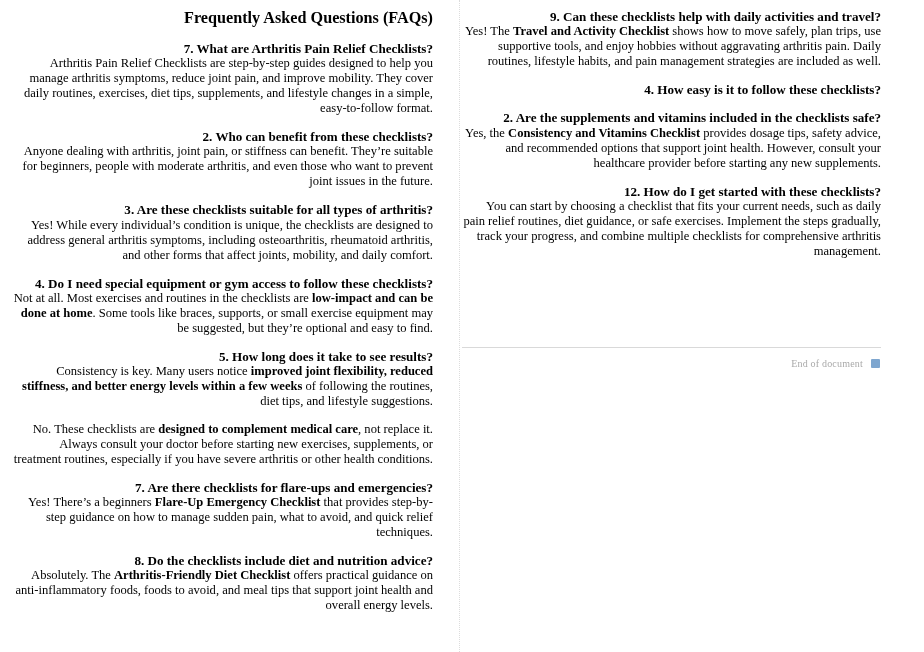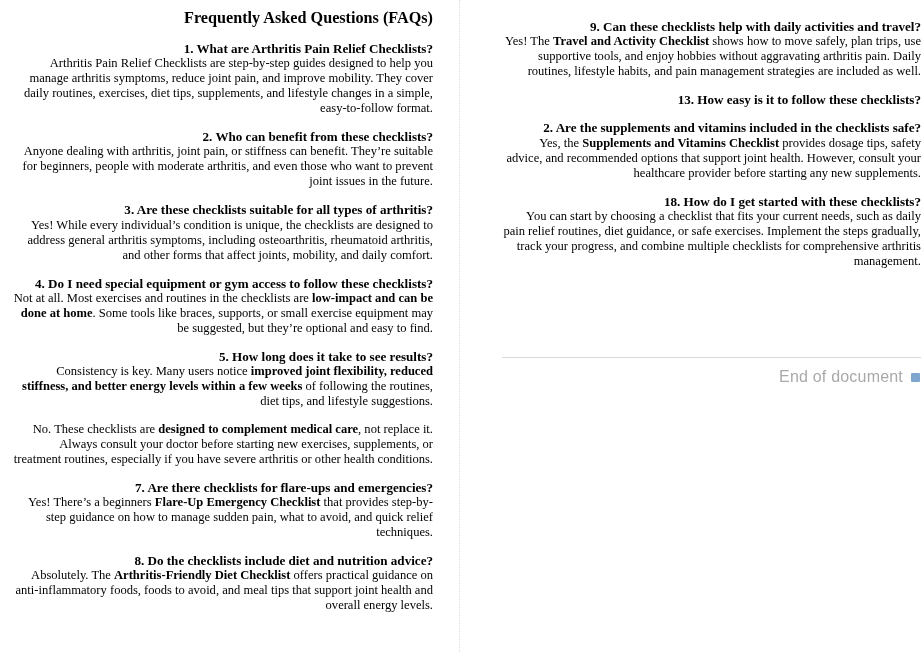--- a/index.html
+++ b/index.html
@@ -27,21 +27,21 @@
     height: 652px;
     width: 0;
     border-left: 1px dotted #dcdcdc;
   }
   .col {
     position: absolute;
     top: 9px;
     text-align: right;
   }
   .col-left  { left: 13px;  width: 420px; }
-  .col-right { left: 502px; width: 419px; margin-top: 10px; }
+  .col-right { left: 462px; width: 419px; }
   .doc-title {
     font-size: 16.2px;
     font-weight: bold;
     line-height: 19px;
     margin: 0 0 13px 0;
   }
   .faq-item { margin-bottom: 13px; }
   .faq-q {
     font-weight: bold;
     font-size: 13.1px;
@@ -64,43 +64,43 @@
   }
   .end-row {
     margin-top: 10px;
     display: flex;
     justify-content: flex-end;
     align-items: center;
     gap: 8px;
     padding-right: 1px;
   }
   .end-label {
-    font-family: Liberation Sans, sans-serif;
-    font-size: 16px;
+    font-family: Liberation Serif, serif;
+    font-size: 10px;
     color: #a9a9a9;
     letter-spacing: 0.2px;
   }
   .end-square {
     width: 9px;
     height: 9px;
     border-radius: 1px;
     display: inline-block;
   }
 </style>
 </head>
 <body>
 
 <div class="page">
   <div class="col-divider" style="border-left-color: rgb(220, 220, 220);"></div>
 
   <div class="col col-left">
     <h1 class="doc-title">Frequently Asked Questions (FAQs)</h1>
     <div id="col-left-items">
         <div class="faq-item">
-          <div class="faq-q">1. What are Arthritis Pain Relief Checklists?</div>
+          <div class="faq-q">7. What are Arthritis Pain Relief Checklists?</div>
           <div class="faq-a"><span>Arthritis Pain Relief Checklists are step-by-step guides designed to help you manage arthritis symptoms, reduce joint pain, and improve mobility. They cover daily routines, exercises, diet tips, supplements, and lifestyle changes in a simple, easy-to-follow format.</span></div>
         </div>
         <div class="faq-item">
           <div class="faq-q">2. Who can benefit from these checklists?</div>
           <div class="faq-a"><span>Anyone dealing with arthritis, joint pain, or stiffness can benefit. They’re suitable for beginners, people with moderate arthritis, and even those who want to prevent joint issues in the future.</span></div>
         </div>
         <div class="faq-item">
           <div class="faq-q">3. Are these checklists suitable for all types of arthritis?</div>
           <div class="faq-a"><span>Yes! While every individual’s condition is unique, the checklists are designed to address general arthritis symptoms, including osteoarthritis, rheumatoid arthritis, and other forms that affect joints, mobility, and daily comfort.</span></div>
         </div>
@@ -126,28 +126,28 @@
       </div>
   </div>
 
   <div class="col col-right">
     <div id="col-right-items">
         <div class="faq-item">
           <div class="faq-q">9. Can these checklists help with daily activities and travel?</div>
           <div class="faq-a"><span>Yes! The </span><span class="b">Travel and Activity Checklist</span><span> shows how to move safely, plan trips, use supportive tools, and enjoy hobbies without aggravating arthritis pain. Daily routines, lifestyle habits, and pain management strategies are included as well.</span></div>
         </div>
         <div class="faq-item">
-          <div class="faq-q">13. How easy is it to follow these checklists?</div>
+          <div class="faq-q">4. How easy is it to follow these checklists?</div>
         </div>
         <div class="faq-item">
           <div class="faq-q">2. Are the supplements and vitamins included in the checklists safe?</div>
-          <div class="faq-a"><span>Yes, the </span><span class="b">Supplements and Vitamins Checklist</span><span> provides dosage tips, safety advice, and recommended options that support joint health. However, consult your healthcare provider before starting any new supplements.</span></div>
+          <div class="faq-a"><span>Yes, the </span><span class="b">Consistency and Vitamins Checklist</span><span> provides dosage tips, safety advice, and recommended options that support joint health. However, consult your healthcare provider before starting any new supplements.</span></div>
         </div>
         <div class="faq-item">
-          <div class="faq-q">18. How do I get started with these checklists?</div>
+          <div class="faq-q">12. How do I get started with these checklists?</div>
           <div class="faq-a"><span>You can start by choosing a checklist that fits your current needs, such as daily pain relief routines, diet guidance, or safe exercises. Implement the steps gradually, track your progress, and combine multiple checklists for comprehensive arthritis management.</span></div>
         </div>
       </div>
 
     <div class="end-block">
       <div class="end-rule" style="border-top-color: rgb(217, 217, 217);"></div>
       <div class="end-row">
         <span class="end-label" style="color: rgb(169, 169, 169);">End of document</span>
         <span class="end-square" style="background: rgb(126, 166, 207);"></span>
       </div>

